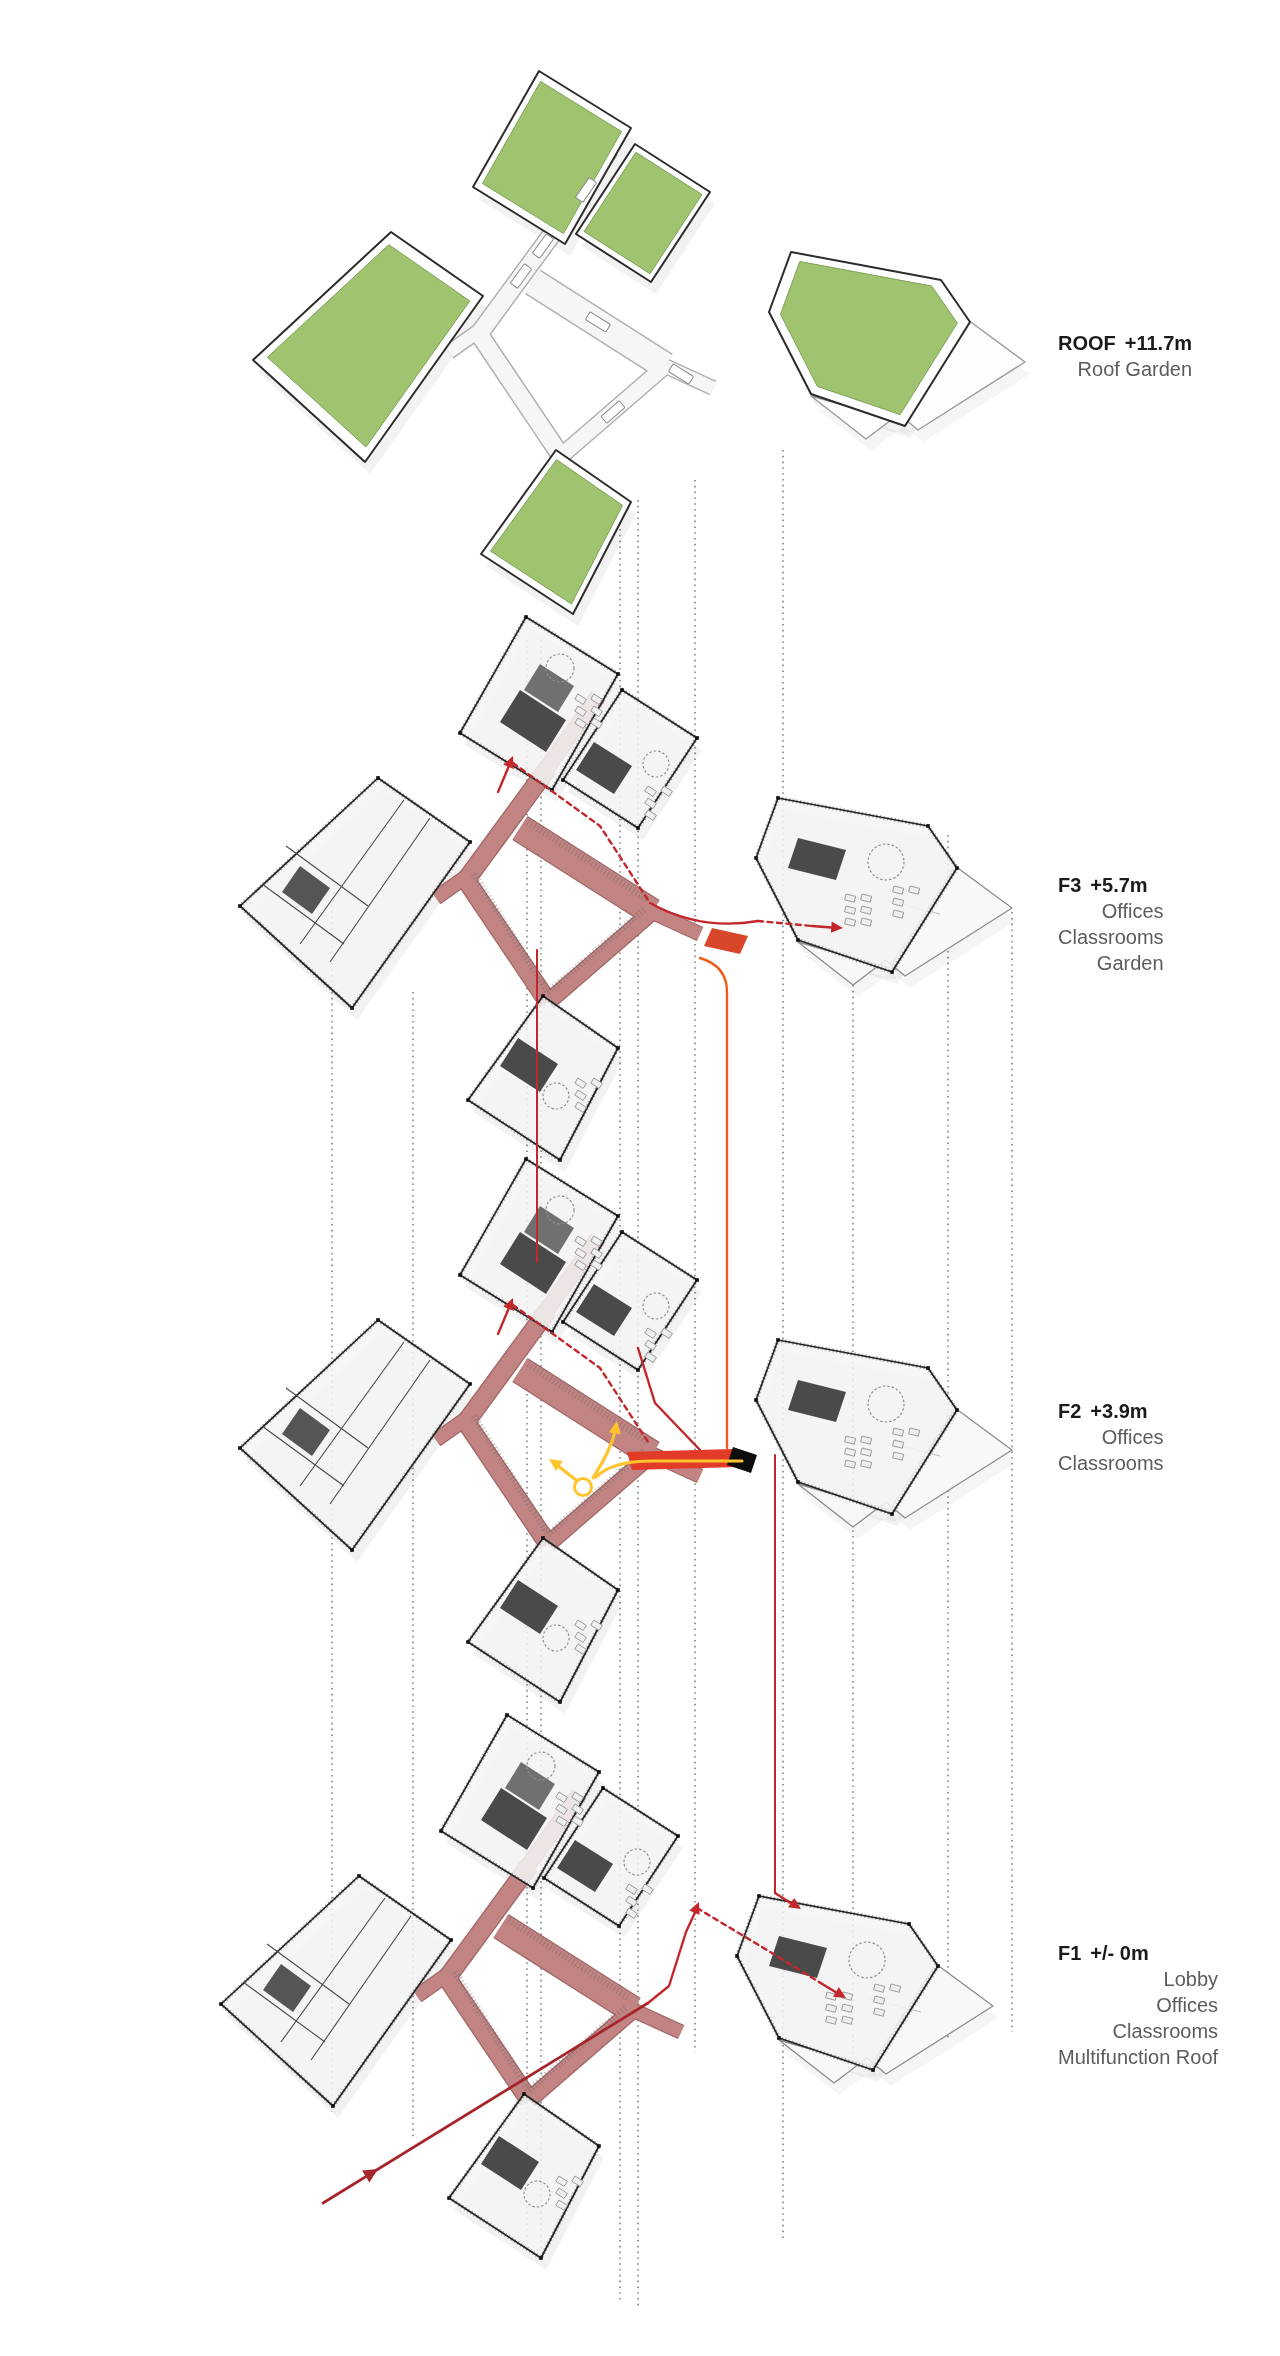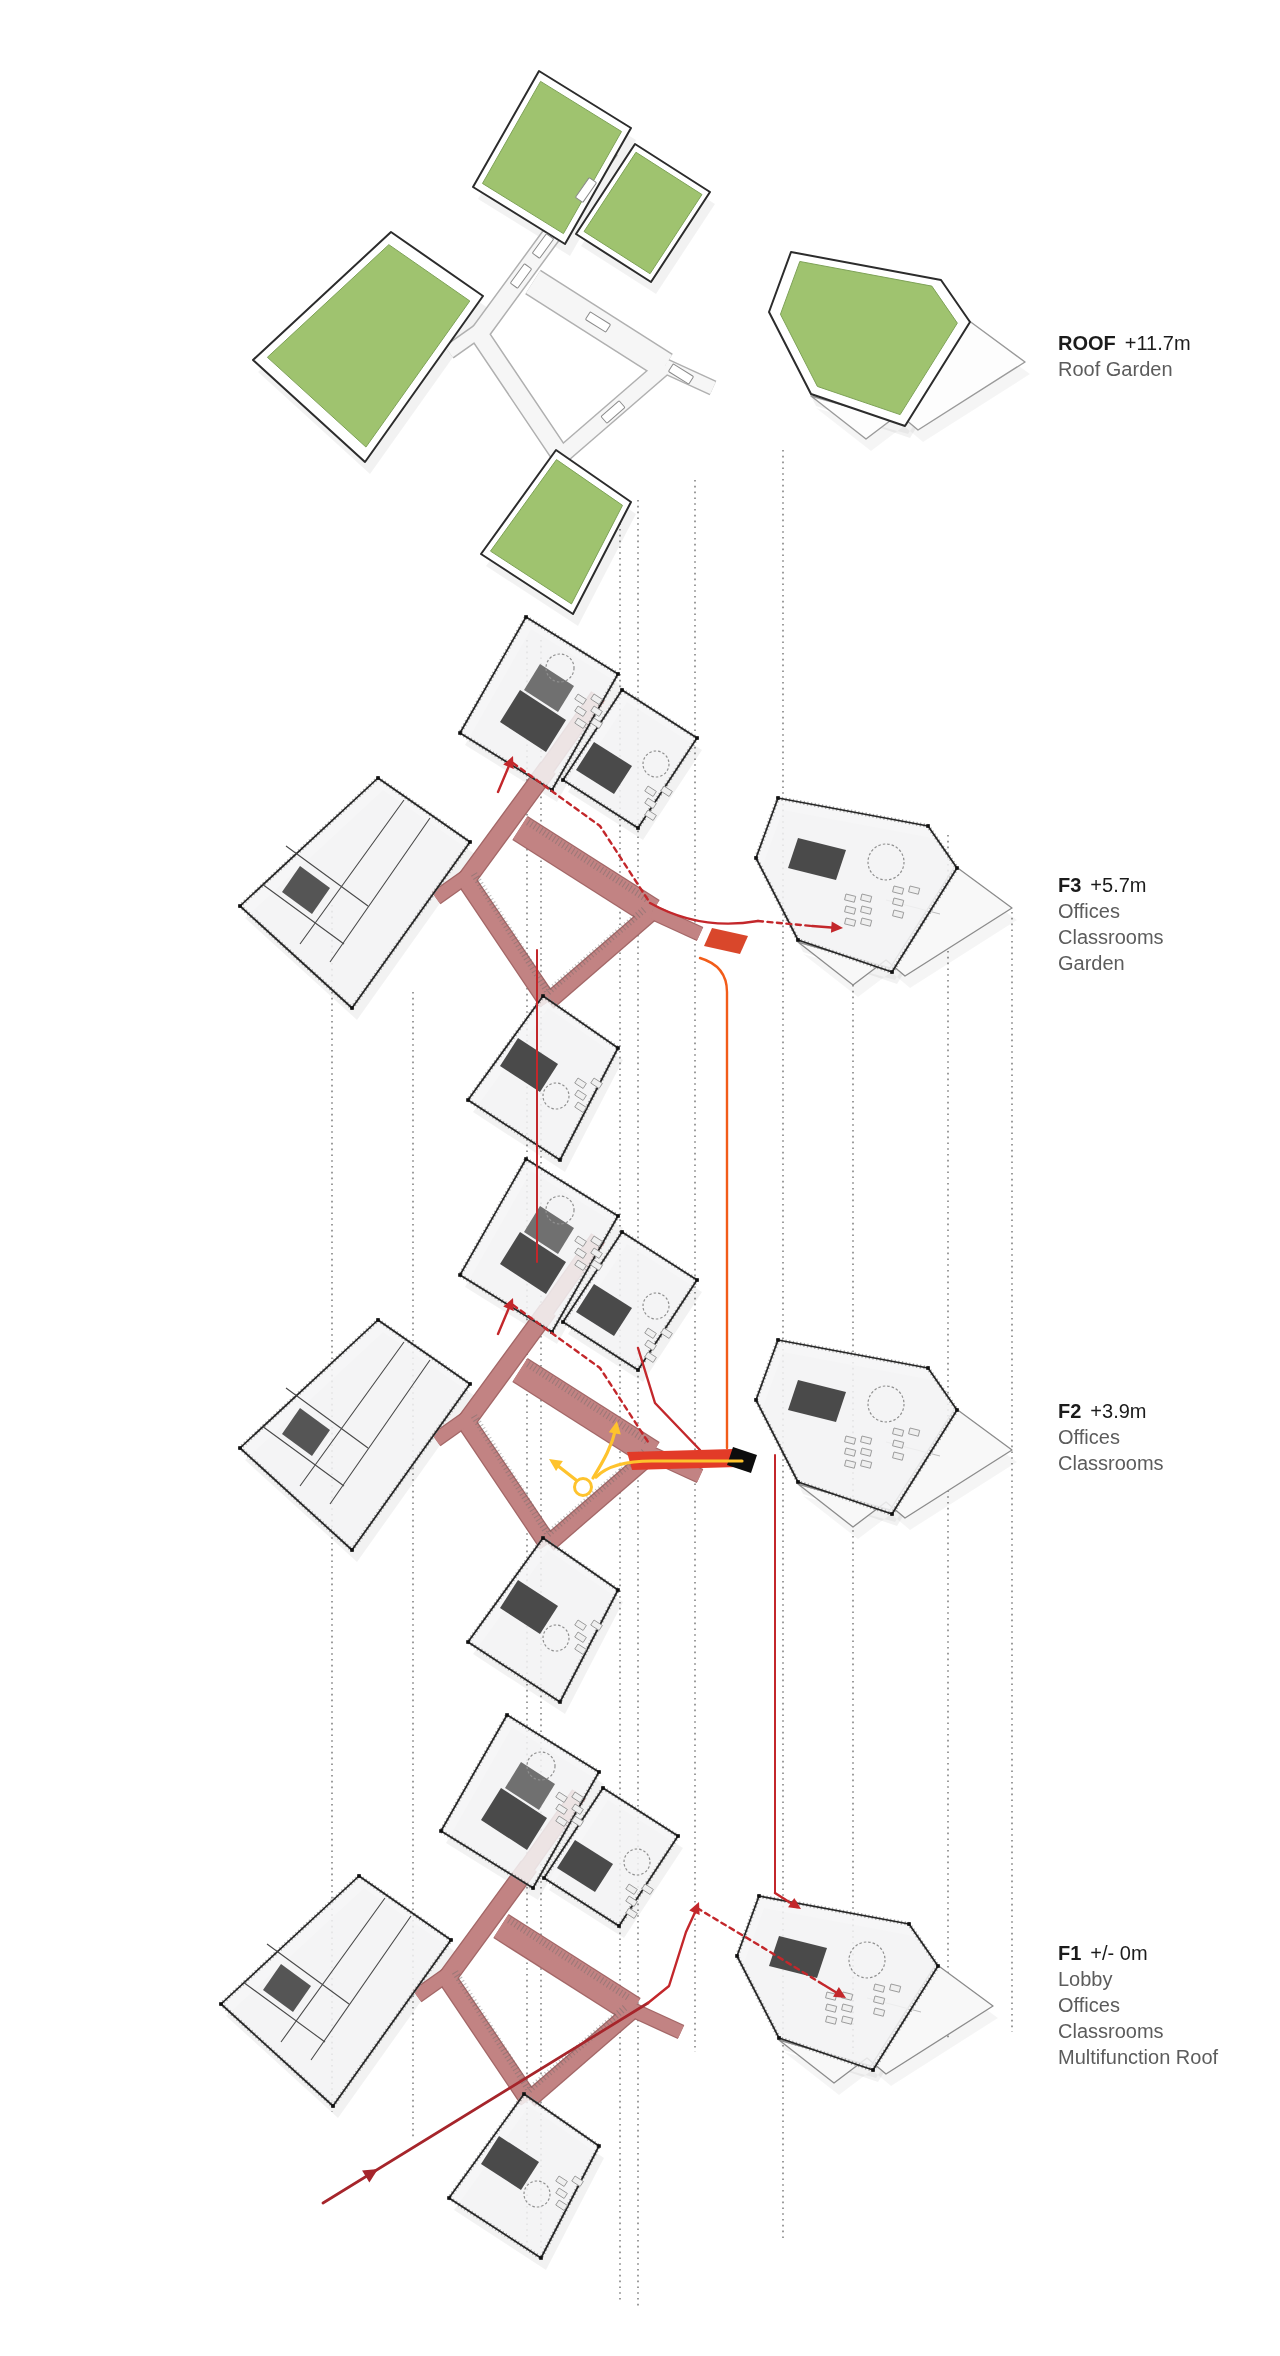--- a/index.html
+++ b/index.html
@@ -7,22 +7,22 @@
   }
   html,body{margin:0;padding:0;background:#e9e9e9;}
   #canvas{
     position:relative;width:1280px;height:2356px;background:var(--bg);
     overflow:hidden;font-family:"Liberation Sans",sans-serif;
   }
   #diagram{position:absolute;left:0;top:0;}
   .level-label{position:absolute;left:1058px;font-size:20px;line-height:26px;color:var(--label-gray);}
   .level-title{color:var(--ink);white-space:nowrap;}
   .level-code{font-weight:700;}
-  .level-elev{margin-left:9px;font-weight:400;text-align:center;}
-  .program{white-space:nowrap;}
+  .level-elev{margin-left:9px;font-weight:700;text-align:center;}
+  .program{white-space:nowrap;text-align:right;}
 </style>
 </head>
 <body>
 
 <div id="canvas">
   <svg id="diagram" width="1280" height="2356" viewBox="0 0 1280 2356">
       <g>
         <line x1="332" y1="905" x2="332" y2="2112" stroke="#555555" stroke-width="1.15" stroke-dasharray="1.6 4.2"></line>
         <line x1="413" y1="992" x2="413" y2="2140" stroke="#555555" stroke-width="1.15" stroke-dasharray="1.6 4.2"></line>
         <line x1="527" y1="640" x2="527" y2="2248" stroke="#555555" stroke-width="1.15" stroke-dasharray="1.6 4.2"></line>

